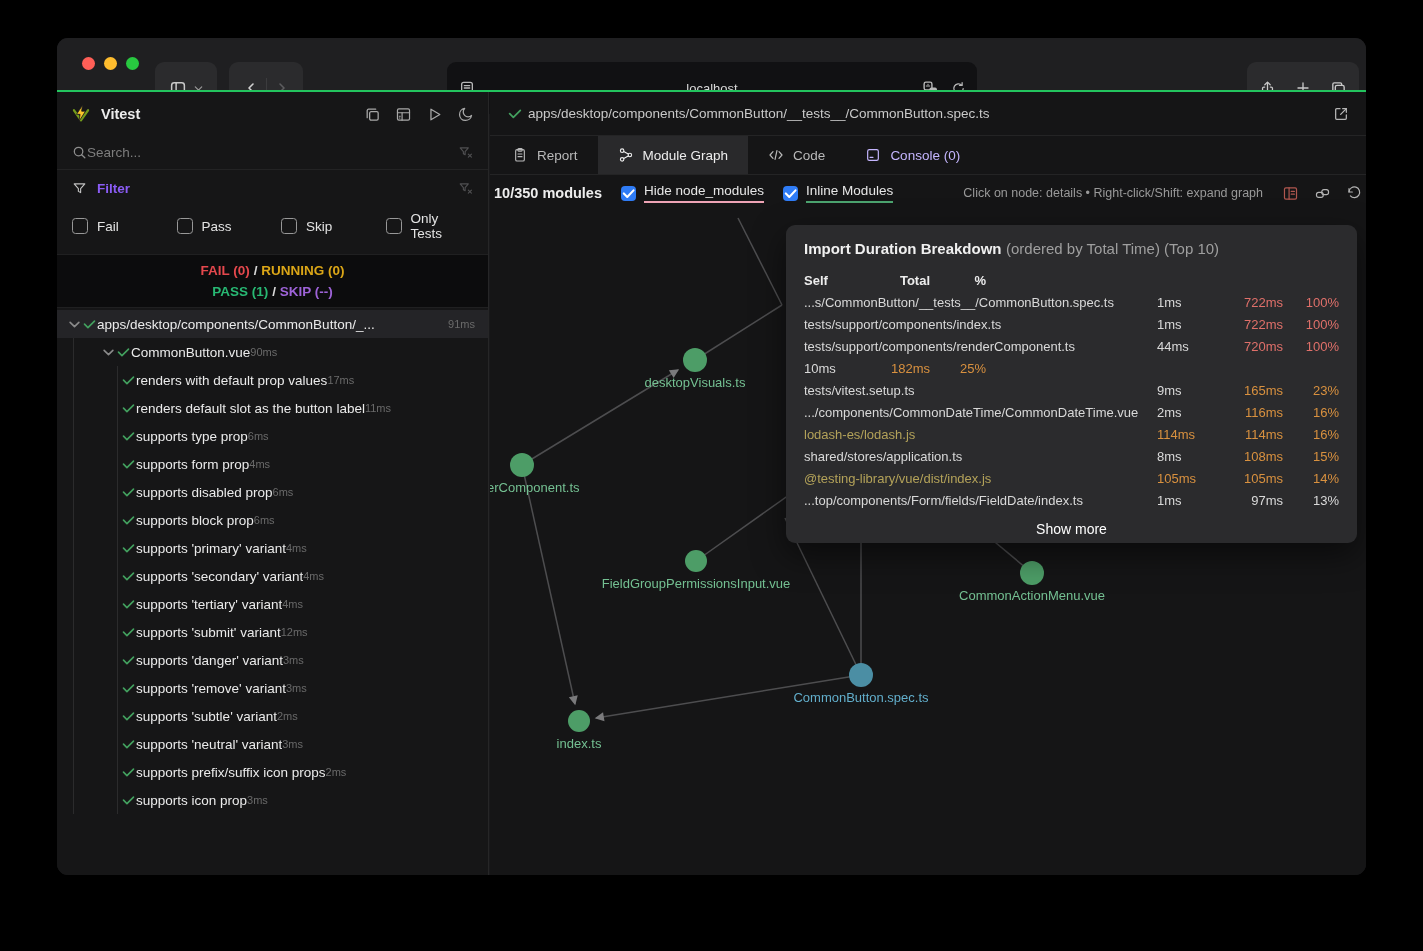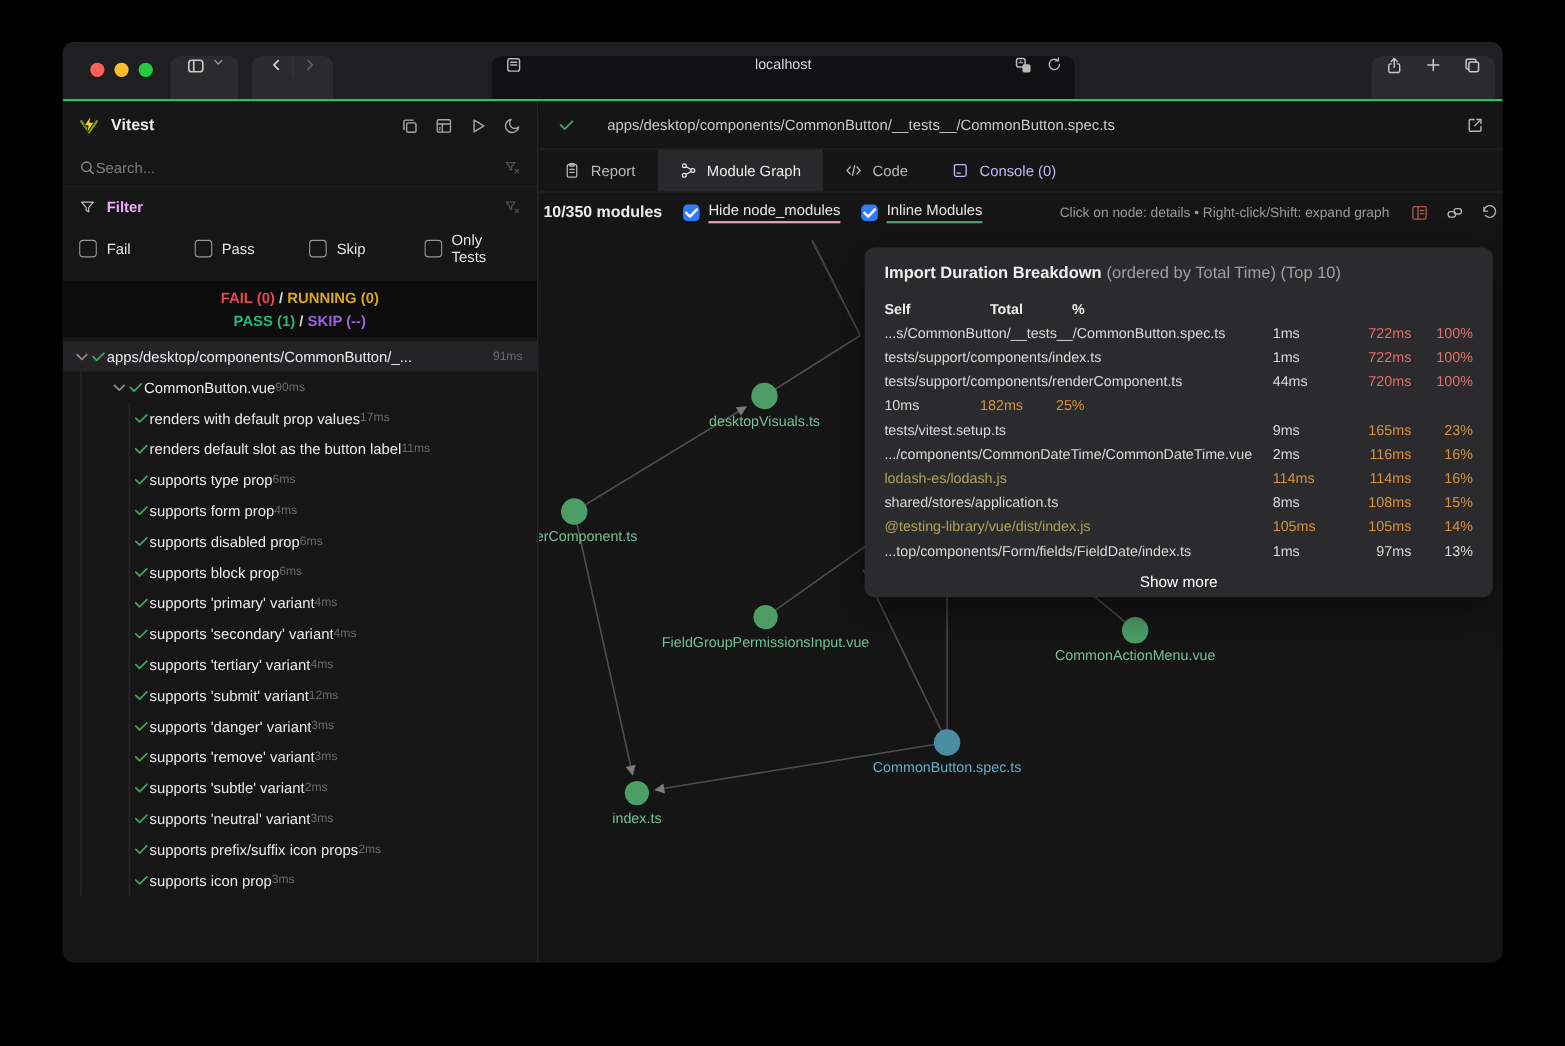--- a/index.html
+++ b/index.html
@@ -3,40 +3,40 @@
 <meta charset="utf-8">
 <style>
   html,body{margin:0;padding:0;background:#000;width:1423px;height:951px;overflow:hidden;
     font-family:"Liberation Sans",sans-serif;-webkit-font-smoothing:antialiased;}
   .window{position:absolute;left:57px;top:38px;width:1309px;height:837px;background:#19191b;
     border-radius:11px;overflow:hidden;box-shadow:0 24px 70px rgba(0,0,0,.65);}
   
   .toolbar{position:absolute;top:0;left:0;right:0;height:52px;background:#1f1f21;}
   .progress{position:absolute;top:52px;left:0;right:0;height:2px;background:var(--accent);z-index:6;}
   .tl{position:absolute;top:19px;width:13px;height:13px;border-radius:50%;}
-  .pill{position:absolute;top:13px;height:52px;background:#2b2b2d;border-radius:9px;display:flex;
-    align-items:flex-start;justify-content:center;color:#c9c9c9;}
+  .pill{position:absolute;top:24px;height:52px;background:#2b2b2d;border-radius:9px;display:flex;
+    align-items:center;justify-content:center;color:#c9c9c9;}
   .icon{display:inline-flex;align-items:center;justify-content:center;}
   .icon svg{width:100%;height:100%;}
   .urlbar{background:#111113;}
   .url-text{font-size:13px;color:#d8d8d8;}
   .nav-sep{width:1px;height:20px;background:#3c3c3e;margin:0 7px;}
   
   .sidebar{position:absolute;top:54px;left:0;width:432px;bottom:0;background:#161617;
     border-right:1px solid #262627;box-sizing:border-box;}
   .side-header{height:44px;display:flex;align-items:center;padding:0 14px;gap:10px;}
   .side-title{font-size:14.5px;font-weight:700;color:#ececec;}
   .side-actions{margin-left:auto;display:flex;gap:14px;color:#a8a8a8;}
   .iconbtn{width:17px;height:17px;cursor:pointer;}
   .search-row{height:33px;display:flex;align-items:center;padding:0 15px;gap:0;
     border-bottom:1px solid #232324;text-align:center;}
   .search-placeholder{font-size:13.5px;color:#7d7d7d;}
   .dim-icon{color:#4f4f51;margin-left:auto;}
   .filter-block{padding:11px 15px 13px;}
-  .filter-title-row{display:flex;align-items:center;gap:10px;font-size:13.5px;font-weight:700;color:#f0abfc;}
+  .filter-title-row{display:flex;align-items:center;gap:10px;font-size:13.5px;font-weight:700;color:#8b5cf6;}
   .filter-options{display:flex;margin-top:15px;align-items:center;justify-content:center;}
   .f-opt{display:flex;align-items:center;gap:9px;font-size:13.5px;color:#e3e3e3;width:105px;cursor:pointer;}
   .f-opt:last-child{width:auto;}
   .cbox{width:14px;height:14px;border:1.5px solid #989898;border-radius:3.5px;background:transparent;}
   .status-block{background:#0c0c0d;border-top:1px solid #202021;border-bottom:1px solid #202021;
     padding:5px 0;text-align:center;font-size:13.5px;font-weight:700;line-height:21px;}
   .st-sep{color:#d8d8d8;}
   .tree{position:relative;margin-top:2px;}
   .guide{position:absolute;width:1px;background:#2b2b2c;}
   .trow{height:28px;display:flex;align-items:center;gap:0;font-size:13.5px;color:#ebebeb;
@@ -45,21 +45,21 @@
   .trow .lbl{overflow:hidden;text-overflow:ellipsis;}
   .trow .time{font-size:11px;color:#6a6a6a;font-weight:400;flex:none;}
   .trow.root{padding-left:10px;}
   .trow.root .time{margin-left:auto;}
   .trow.file{padding-left:44px;}
   .trow.leaf{padding-left:64px;}
   .chev{width:15px;height:15px;color:#8a8a8a;flex:none;}
   .tick{width:15px;height:15px;color:var(--check);flex:none;}
   
   .main{position:absolute;top:54px;left:433px;right:0;bottom:0;background:#151516;}
-  .file-header{height:43px;display:flex;align-items:center;gap:29px;padding:0 17px;
+  .file-header{height:43px;display:flex;align-items:center;gap:5px;padding:0 17px;
     border-bottom:1px solid #242425;font-size:13.5px;color:#c9c9c9;}
   .fh-ext{margin-left:auto;color:#b5b5b5;width:16px;height:16px;cursor:pointer;}
   .tabs{height:38px;display:flex;align-items:stretch;border-bottom:1px solid #242425;padding-left:2px;}
   .tab{display:flex;align-items:center;gap:9px;padding:0 20px;font-size:13.5px;color:#b9b9b9;cursor:pointer;}
   .tab .ticon{width:16px;height:16px;}
   .tab.active{background:#29292b;color:#ededed;}
   .tab.dimmed{color:#c4b5fd;}
   .graph{position:absolute;top:81px;left:0;right:0;bottom:0;overflow:hidden;}
   .controls{position:absolute;top:0;left:0;right:0;height:40px;display:flex;align-items:center;
     padding:0 4px;gap:19px;z-index:3;}

